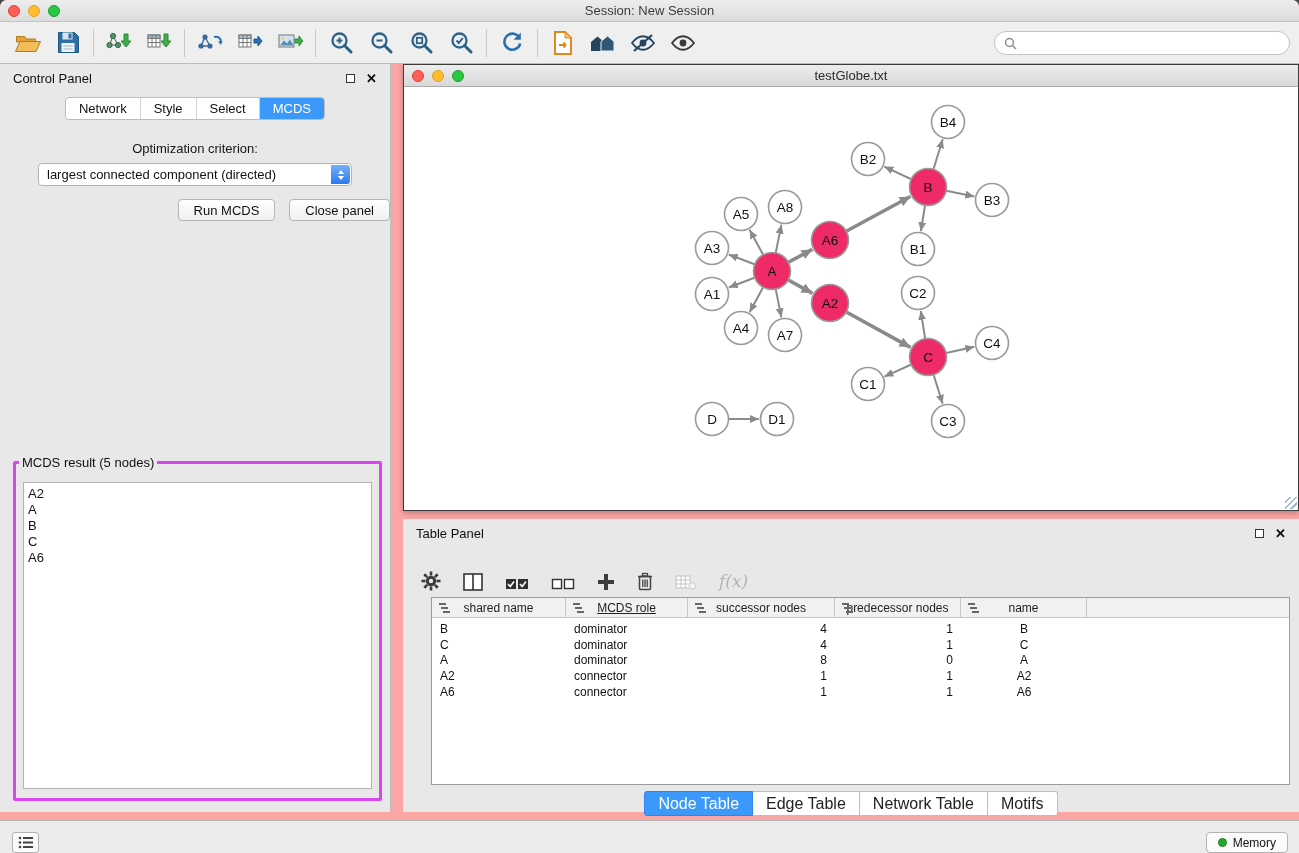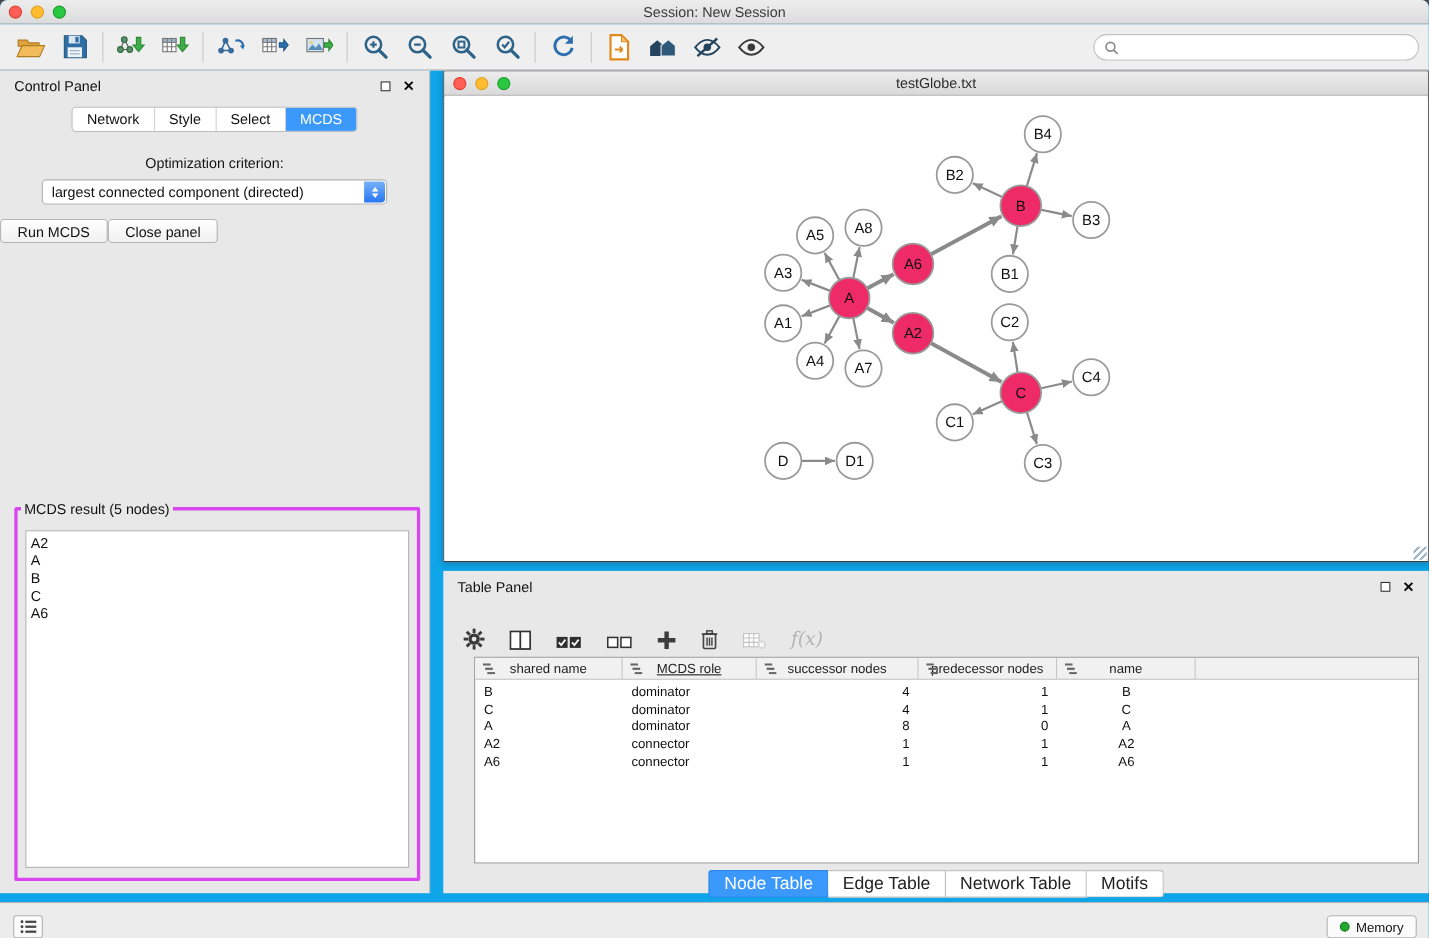--- a/index.html
+++ b/index.html
@@ -1,18 +1,18 @@
 <!DOCTYPE html>
 <html><head>
 <meta charset="utf-8">
 <style>
 *{margin:0;padding:0;box-sizing:border-box}
 html,body{width:1299px;height:853px}
 body{font-family:"Liberation Sans",sans-serif;background:#4a4a4a;font-size:13px;color:#111}
-.app{position:relative;width:1299px;height:853px;background:#0ea5e9;border-radius:7px 7px 0 0;overflow:hidden}
+.app{position:relative;width:1299px;height:853px;background:#fca5a5;border-radius:7px 7px 0 0;overflow:hidden}
 
 
 .titlebar{position:absolute;top:0;left:0;right:0;height:22px;background:linear-gradient(#ededed,#dcdcdc);border-bottom:1px solid #c2c2c2;display:flex;align-items:center;z-index:30}
 .tl{width:12px;height:12px;border-radius:50%;margin-left:8px;flex:0 0 auto}
 .tl.red{background:#ff5f57;border:1px solid #e33e32}
 .tl.yellow{background:#febc2e;border:1px solid #dfa123}
 .tl.green{background:#28c840;border:1px solid #1d9c30}
 .titlebar .wtitle{position:absolute;left:0;right:0;text-align:center;color:#3c3c3c}
 
 
@@ -34,21 +34,21 @@
 .ctabs-inner{display:flex;border:1px solid #bdbdbd;border-radius:4px;overflow:hidden;background:#fff}
 .ctab{padding:3px 13px;border-right:1px solid #d2d2d2;cursor:default}
 .ctab:last-child{border-right:none}
 .ctab.active{background:#3b99fc;color:#fff}
 .opt-label{text-align:center;margin-top:21px;color:#151515}
 .combo{position:relative;margin:7px auto 0;width:314px;height:23px;background:#fff;border:1px solid #b3b3b3;border-radius:4px;display:flex;align-items:center;padding-left:8px}
 .combo .val{white-space:nowrap;overflow:hidden}
 .combo-cap{position:absolute;right:1px;top:1px;bottom:1px;width:19px;border-radius:0 3px 3px 0;background:linear-gradient(#74b1f8,#2a78f2);display:flex;flex-direction:column;align-items:center;justify-content:center;gap:2px}
 .combo-cap .up{width:0;height:0;border-left:3.5px solid transparent;border-right:3.5px solid transparent;border-bottom:4.5px solid #fff}
 .combo-cap .down{width:0;height:0;border-left:3.5px solid transparent;border-right:3.5px solid transparent;border-top:4.5px solid #fff}
-.btn-row{display:flex;justify-content:flex-start;margin-top:13px}
+.btn-row{display:flex;justify-content:flex-end;gap:14px;margin-top:13px}
 .btn{height:22px;padding:0 15px;border:1px solid #b5b5b5;border-radius:4px;background:linear-gradient(#ffffff,#f0f0f0);font-size:13px;font-family:"Liberation Sans",sans-serif;display:flex;align-items:center;color:#111}
 .mcds-fieldset{position:absolute;left:13px;top:391px;width:369px;height:346px;border:3px solid #d946ef;border-radius:2px}
 .mcds-fieldset legend{font-size:13px;padding:0 3px;margin-left:3px;color:#111}
 .mcds-list{position:absolute;left:7px;right:7px;top:12px;bottom:9px;background:#fff;border:1px solid #b2b2b2;padding:3px 4px;overflow:hidden}
 .ritem{font-size:13px;line-height:16px}
 
 
 .network-window{position:absolute;left:403px;top:64px;width:896px;height:447px;background:#fff;border:1px solid #3c3c3c;box-shadow:0 2px 6px rgba(0,0,0,.25)}
 .net-title{position:relative;height:22px;background:linear-gradient(#ececec,#d9d9d9);border-bottom:1px solid #ababab;display:flex;align-items:center}
 .net-title .wtitle{position:absolute;left:0;right:0;text-align:center;color:#2c2c2c}

